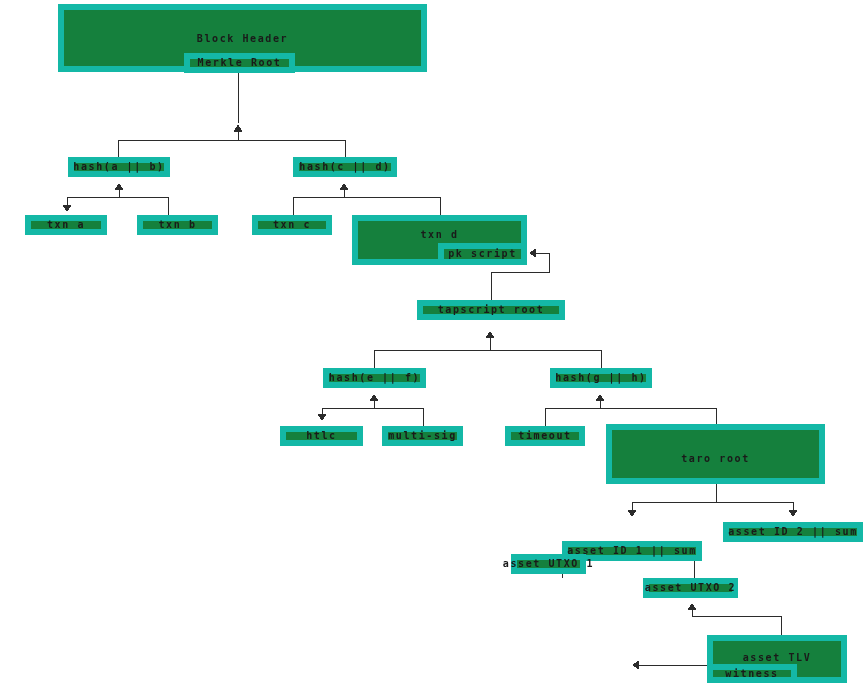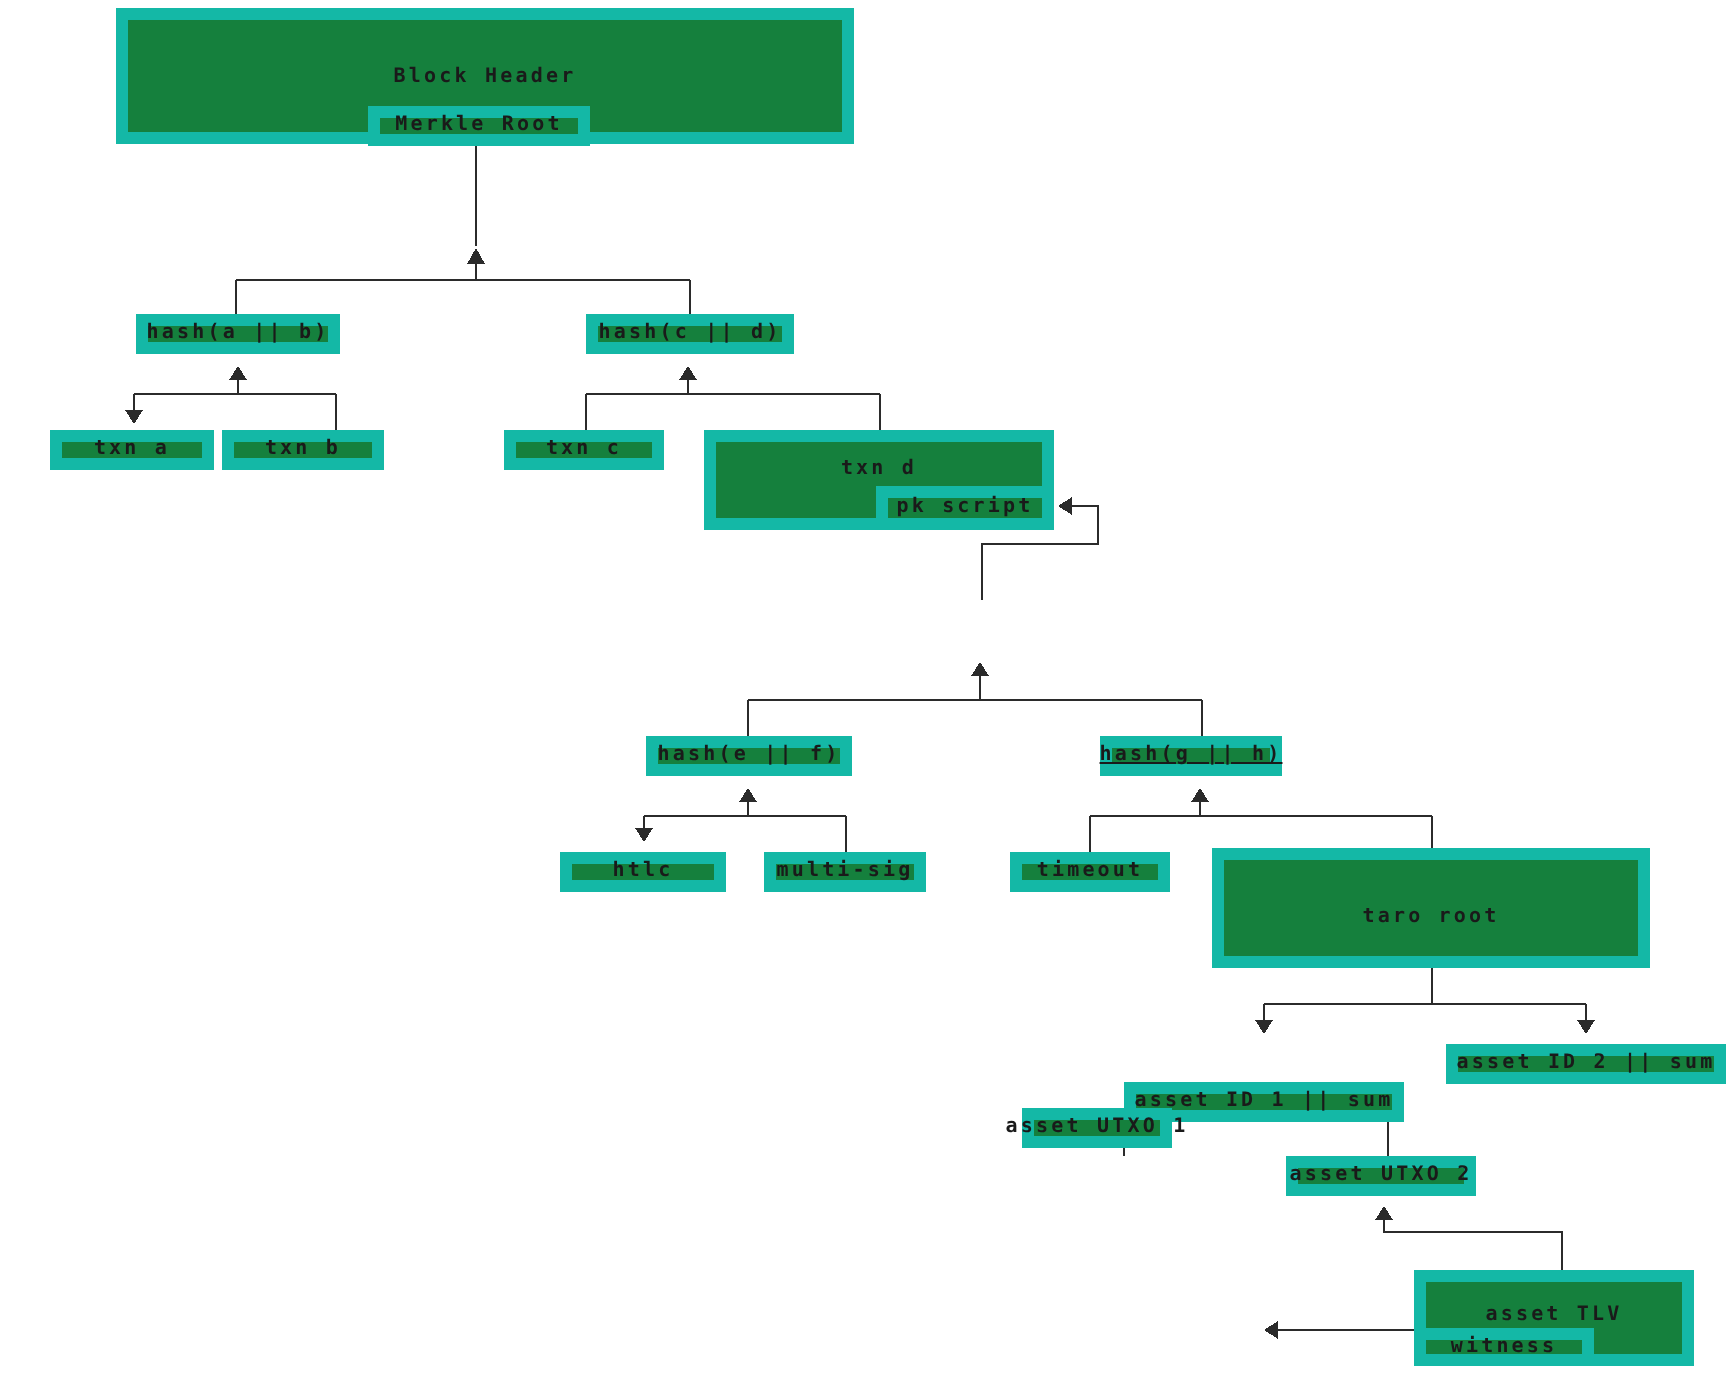--- a/index.html
+++ b/index.html
@@ -80,27 +80,28 @@
     <polygon points="632,665 639,660.5 639,669.5"></polygon>
   </svg>
 
   <div class="box toplabel" style="left:58px; top:4px; width:369px; height:68px; padding-top:23px;">Block Header</div>
   <div class="box" style="left:184px; top:53px; width:111px; height:20px;">Merkle Root</div>
 
   <div class="box" style="left:68px; top:157px; width:102px; height:20px;">hash(a || b)</div>
   <div class="box" style="left:293px; top:157px; width:104px; height:20px;">hash(c || d)</div>
 
   <div class="box" style="left:25px; top:215px; width:82px; height:20px;">txn a</div>
-  <div class="box" style="left:111px; top:215px; width:81px; height:20px;">txn b</div>
+  <div class="box" style="left:137px; top:215px; width:81px; height:20px;">txn b</div>
   <div class="box" style="left:252px; top:215px; width:80px; height:20px;">txn c</div>
   <div class="box toplabel" style="left:352px; top:215px; width:175px; height:50px; padding-top:8px;">txn d</div>
   <div class="box" style="left:438px; top:243px; width:89px; height:22px;">pk script</div>
 
+  <div class="box" style="left:417px; top:300px; width:148px; height:20px;">tapscript root</div>
   <div class="box" style="left:323px; top:368px; width:103px; height:20px;">hash(e || f)</div>
-  <div class="box" style="left:550px; top:368px; width:91px; height:20px;text-decoration:underline;">hash(g || h)</div>
+  <div class="box" style="left:550px; top:368px; width:102px; height:20px;">hash(g || h)</div>
 
   <div class="box" style="left:280px; top:426px; width:83px; height:20px;">htlc</div>
   <div class="box" style="left:382px; top:426px; width:81px; height:20px;">multi-sig</div>
   <div class="box" style="left:505px; top:426px; width:80px; height:20px;">timeout</div>
 
   <div class="box toplabel" style="left:606px; top:424px; width:219px; height:60px; padding-top:23px;">taro root</div>
 
   <div class="box" style="left:562px; top:541px; width:140px; height:20px;">asset ID 1 || sum</div>
   <div class="box" style="left:723px; top:522px; width:140px; height:20px;">asset ID 2 || sum</div>
 

